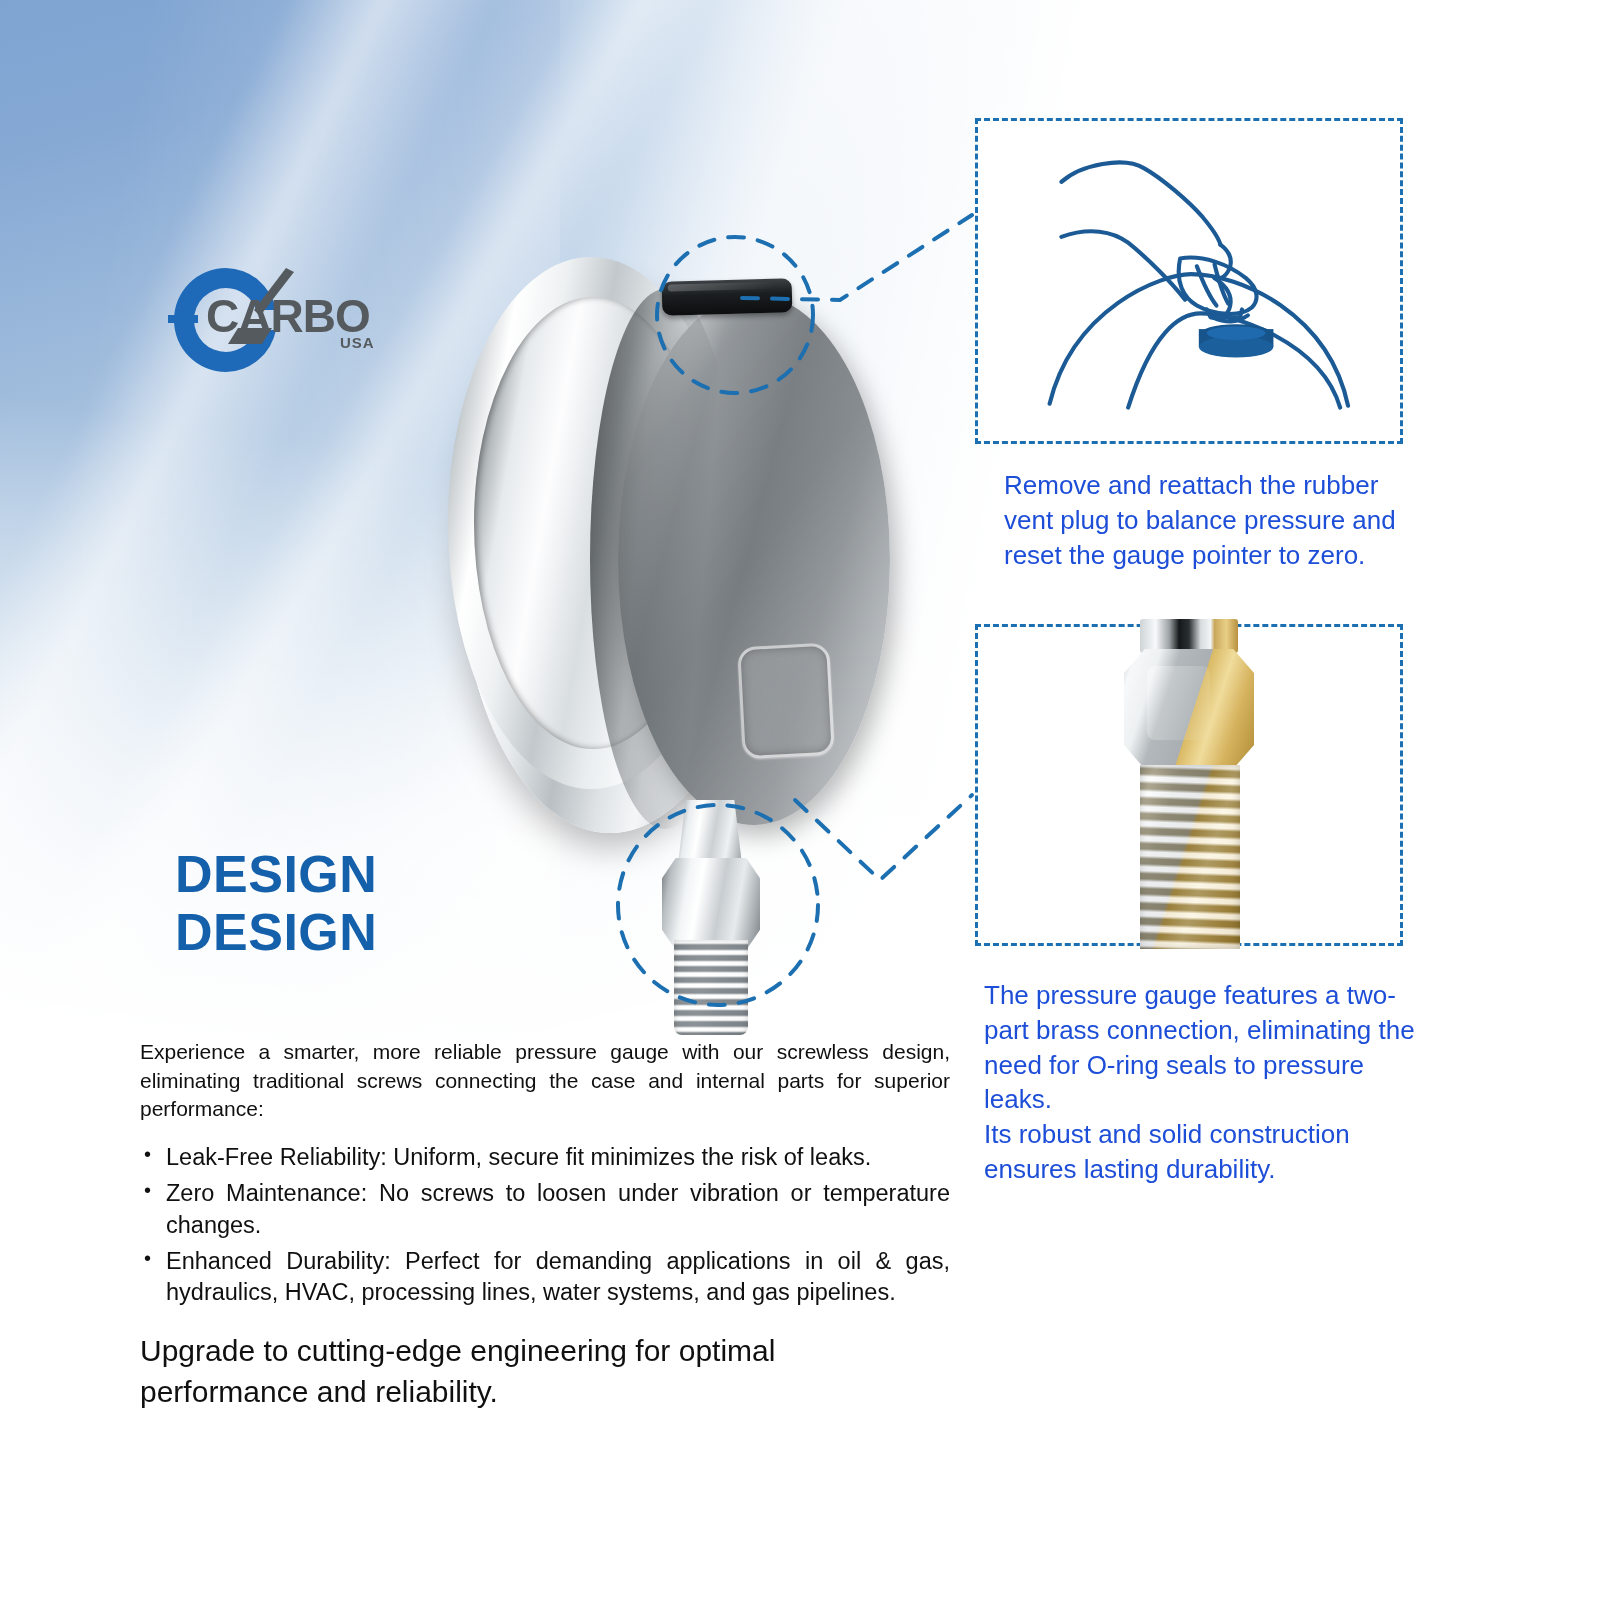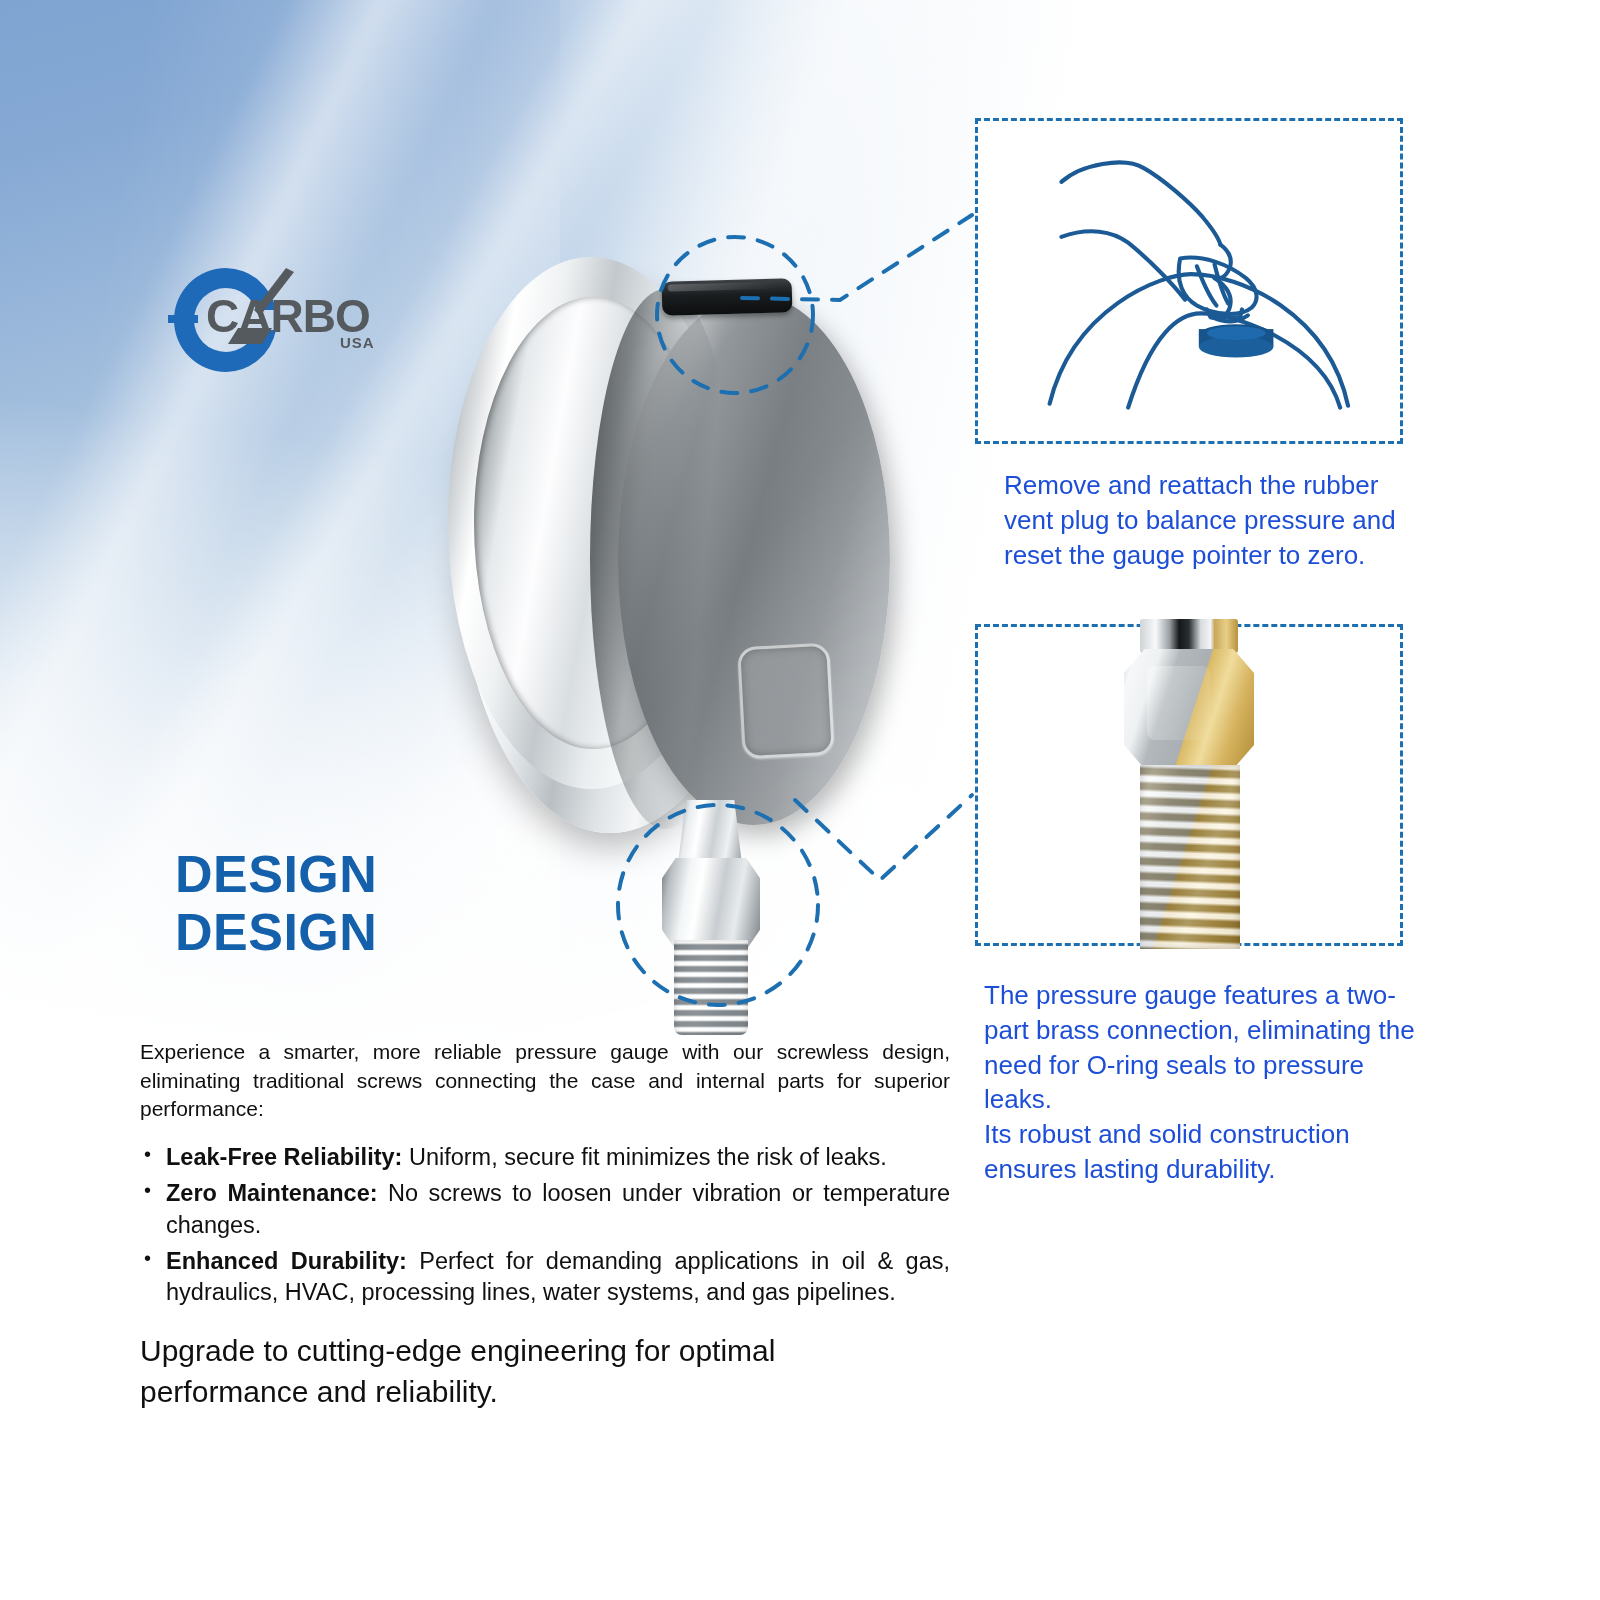--- a/index.html
+++ b/index.html
@@ -219,21 +219,21 @@
   #left-copy .subhead { font-size: 23px; font-weight: bold; margin-bottom: 14px; }
   #left-copy .intro  { font-size: 21px; line-height: 1.36; text-align: justify; }
   #left-copy ul { list-style: none; margin: 18px 0 0 0; }
   #left-copy li {
     font-size: 23.5px; line-height: 1.36; text-align: justify;
     padding-left: 26px; position: relative; margin-bottom: 4px;
   }
   #left-copy li::before {
     content: "\2022"; position: absolute; left: 4px; top: -1px; font-size: 20px;
   }
-  #left-copy li b { font-weight: bold; }
+  #left-copy li b { font-weight: normal; }
   #left-copy .outro { font-size: 30px; line-height: 1.36; margin-top: 22px; }
 
   .blue-copy { position: absolute; color: #1d4ed8; font-size: 26px; line-height: 1.34; }
   #vent-text  { left: 1004px; top: 468px;  width: 420px; }
   #brass-text { left: 984px;  top: 978px;  width: 440px; }
   #brass-text p + p { margin-top: 22px; }
 </style>
 </head>
 <body>
 

